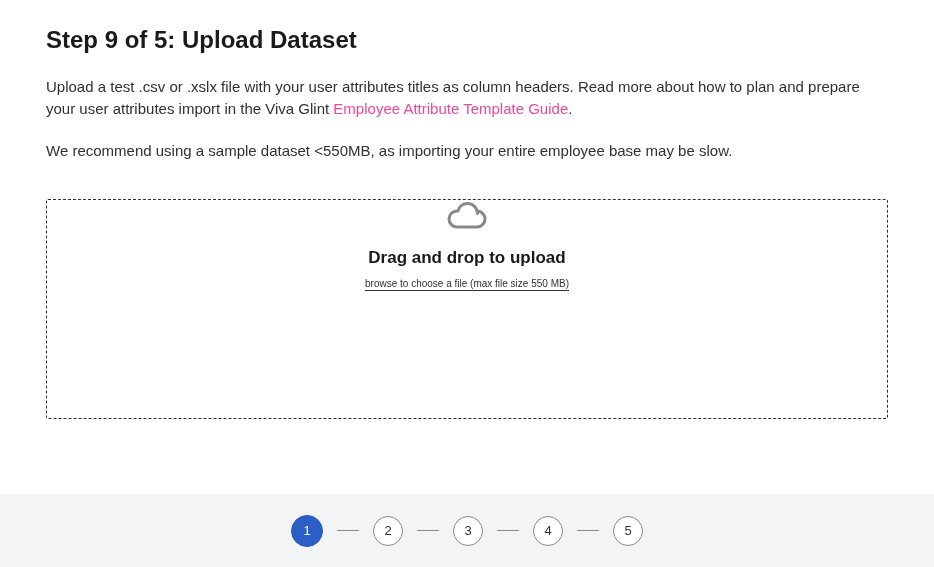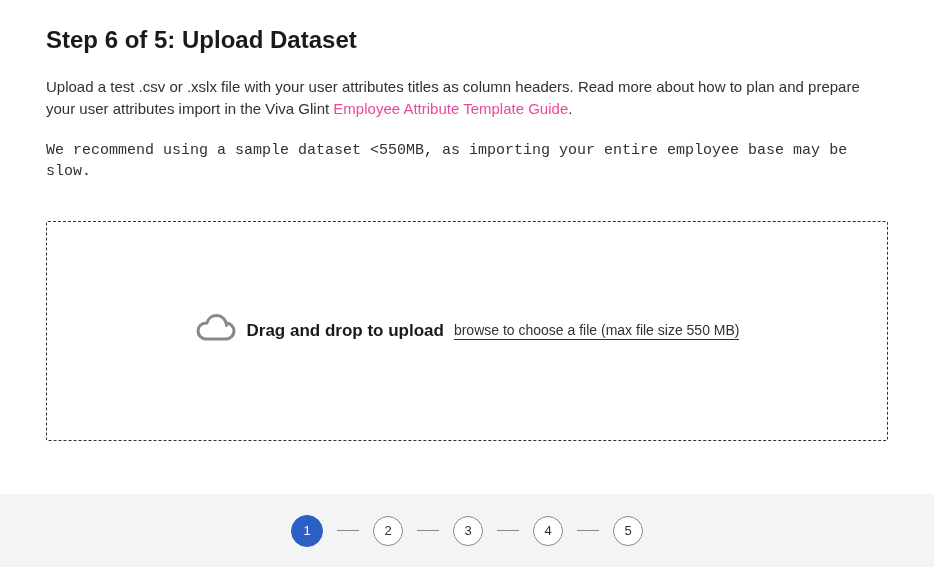--- a/index.html
+++ b/index.html
@@ -29,48 +29,46 @@
     }
     .intro-para a {
       color: #ec4899;
       text-decoration: none;
     }
     .note-para {
       font-size: 15px;
       line-height: 1.45;
       color: #323130;
       margin-bottom: 38px;
-      font-family: Liberation Mono, monospace;
     }
     .dropzone {
       border: 1px dashed #323130;
       border-radius: 2px;
       height: 220px;
       display: flex;
-      flex-direction: row;
+      flex-direction: column;
       align-items: center;
-      justify-content: center;
       gap: 10px;
     }
     .cloud-icon {
       width: 42px;
       height: 32px;
       display: flex;
       align-items: center;
       justify-content: center;
       margin-bottom: 6px;
     }
     .cloud-icon svg { display: block; }
     .drop-title {
       font-size: 17px;
       font-weight: 600;
       color: #1b1a19;
     }
     .browse-line {
-      font-size: 14px;
+      font-size: 10px;
       color: #323130;
       border-bottom: 1px solid #323130;
       padding-bottom: 1px;
       cursor: pointer;
     }
     .stepper-bar {
       position: absolute;
       left: 0;
       right: 0;
       bottom: 0;
@@ -105,21 +103,21 @@
     .step-connector {
       width: 22px;
       height: 1px;
       background: #8a8886;
     }
   </style>
 </head>
 <body>
 
 <div class="content">
-  <h1 class="page-title">Step 6 of 5: Upload Dataset</h1>
+  <h1 class="page-title">Step 9 of 5: Upload Dataset</h1>
 
   <p class="intro-para">
     <span>Upload a test .csv or .xslx file with your user attributes titles as column headers. Read more about how to plan and prepare your user attributes import in the Viva Glint </span><a href="#">Employee Attribute Template Guide</a><span>.</span>
   </p>
 
   <p class="note-para">We recommend using a sample dataset &lt;550MB, as importing your entire employee base may be slow.</p>
 
   <div class="dropzone">
     <div class="cloud-icon">
       <svg width="40" height="30" viewBox="0 0 40 30" fill="none">

